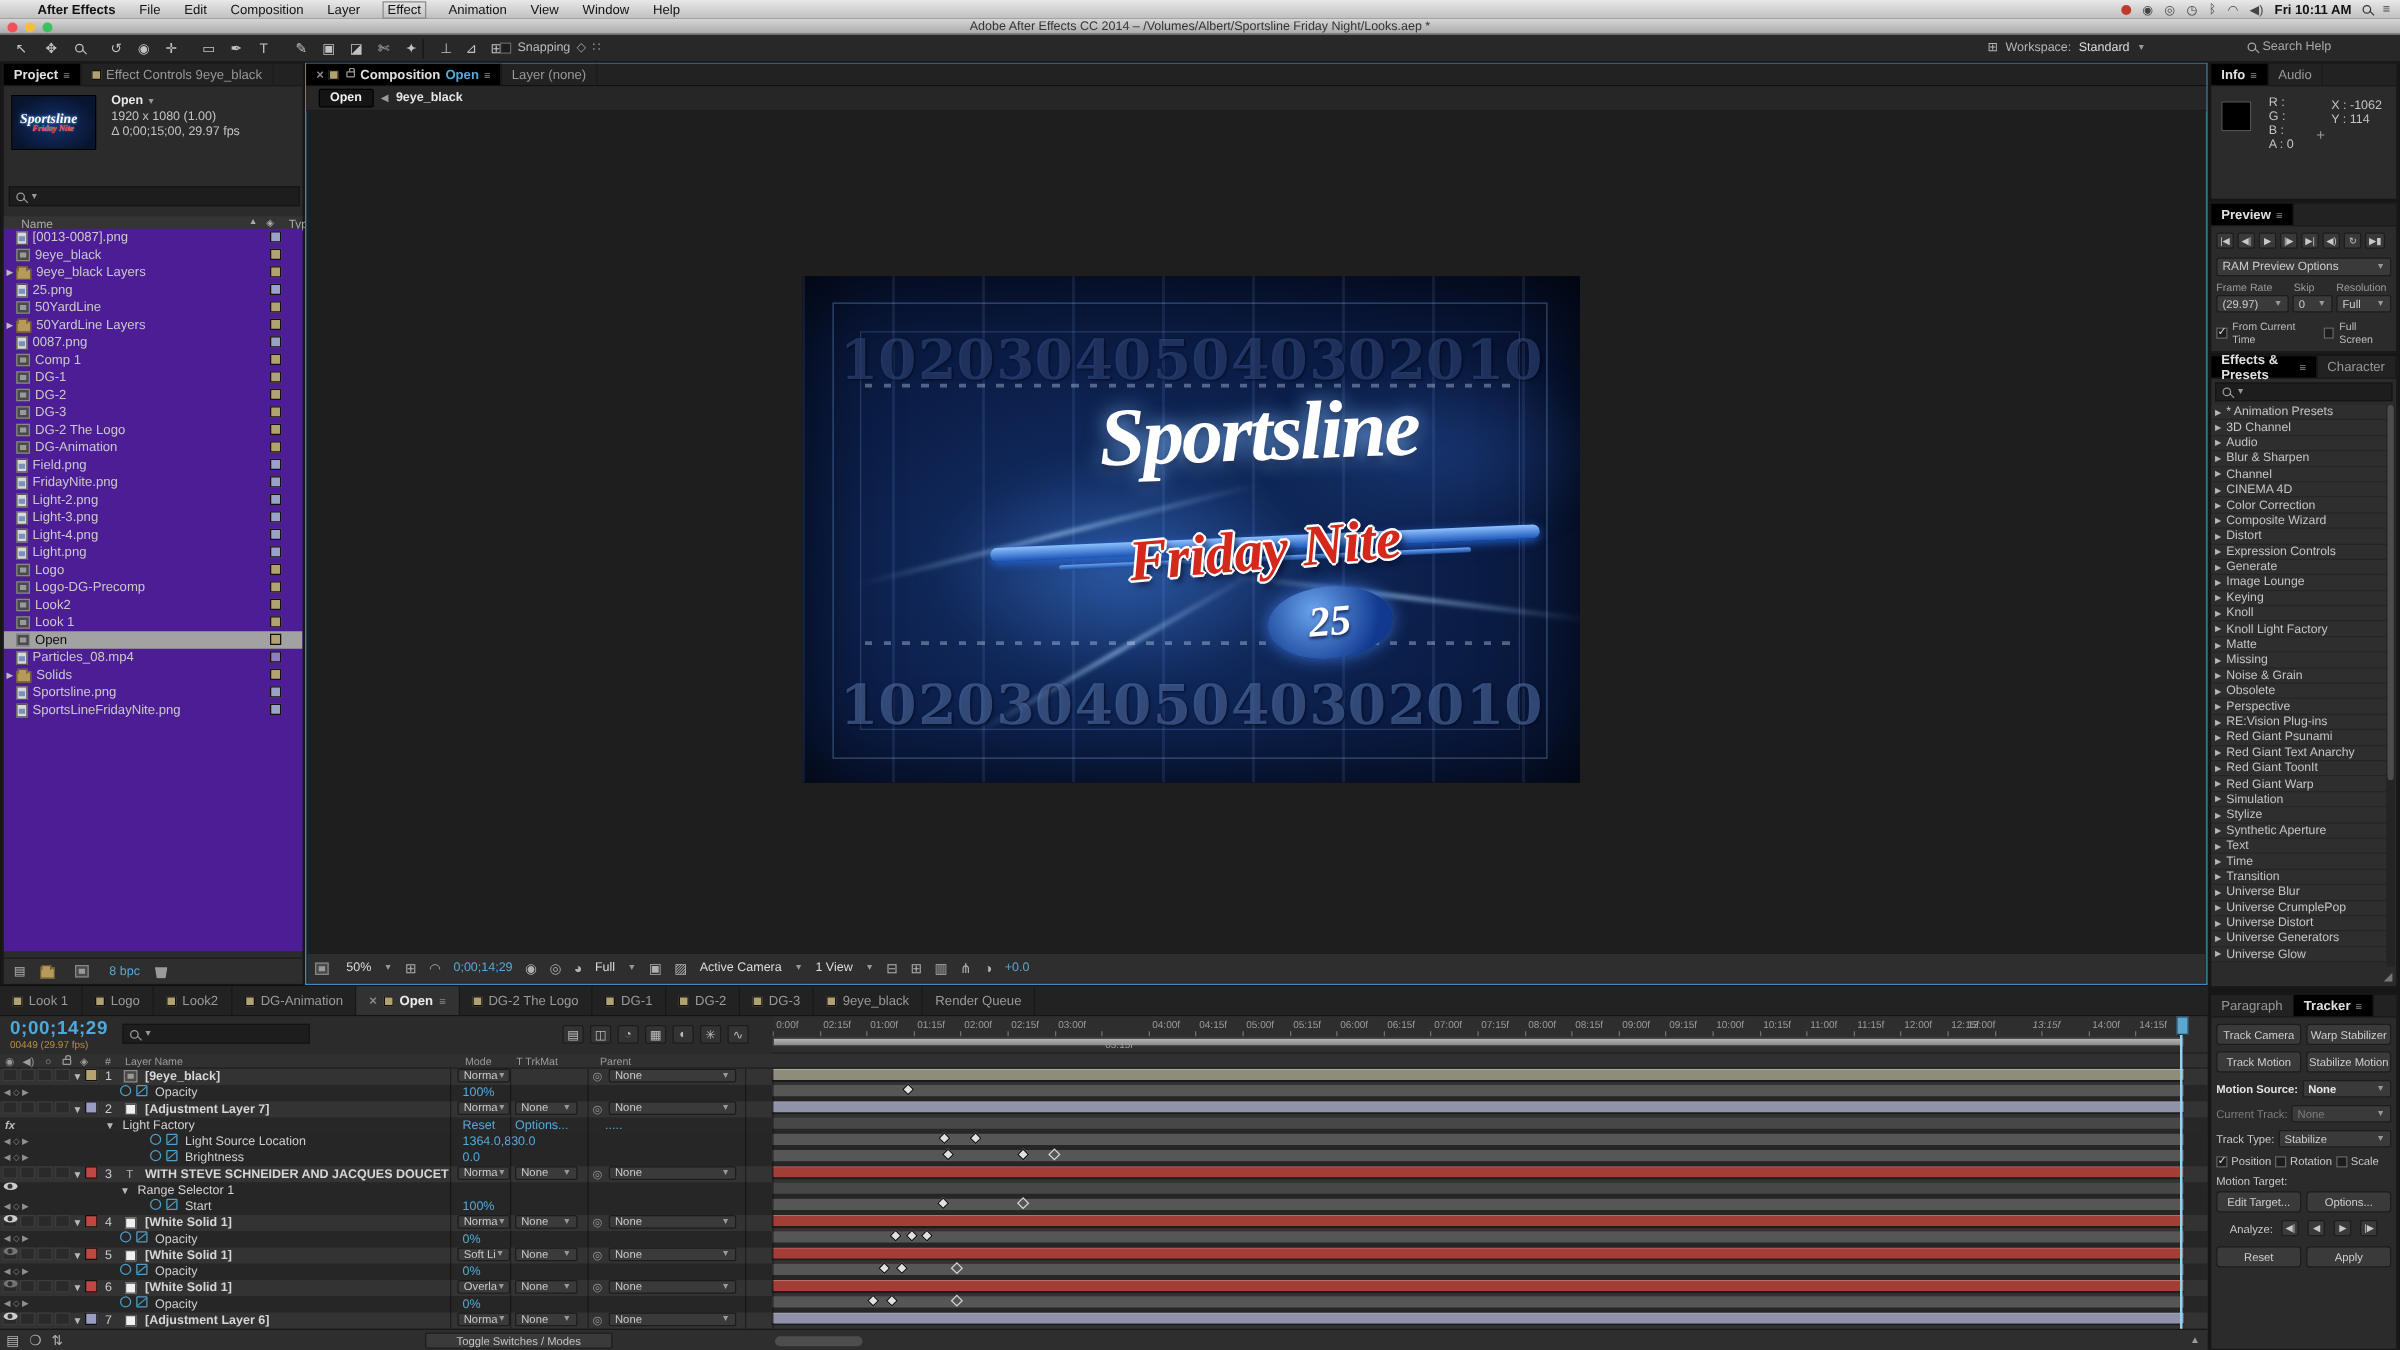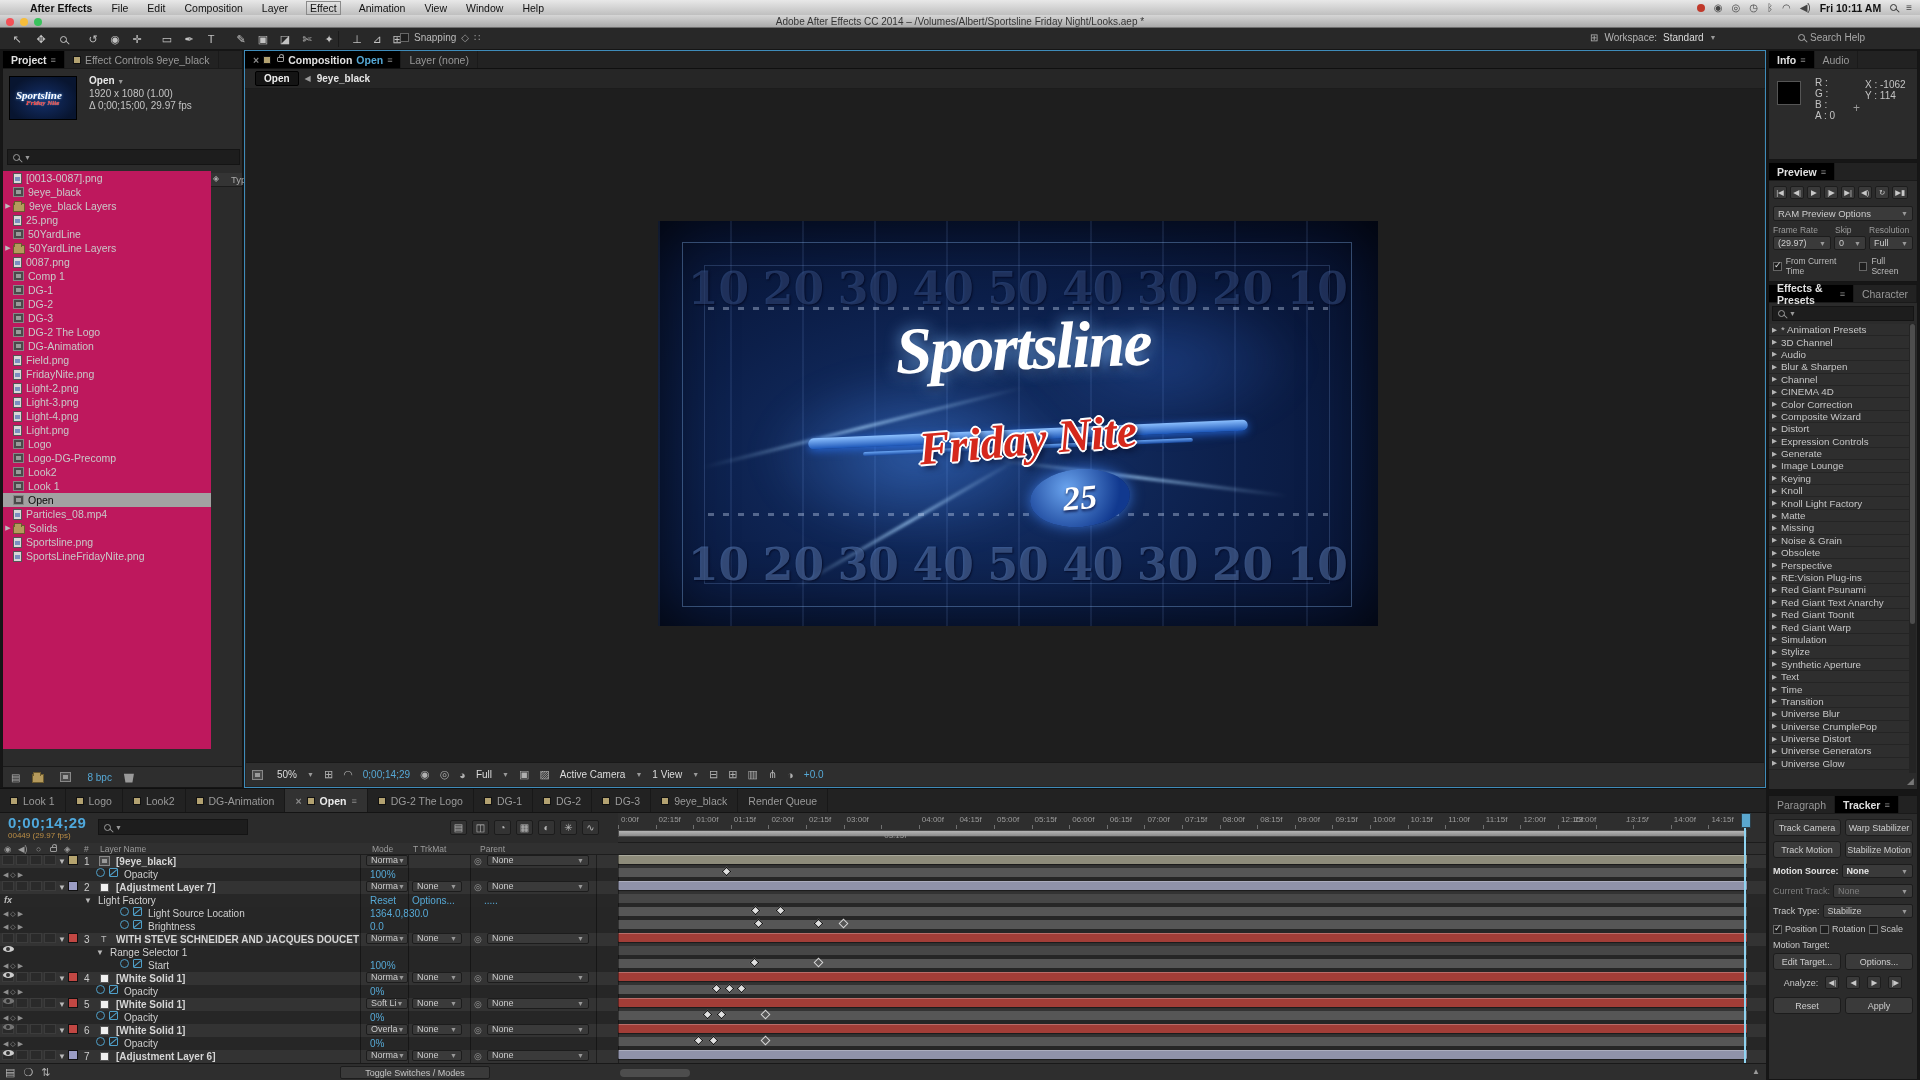--- a/index.html
+++ b/index.html
@@ -45,42 +45,42 @@
   
   #project{left:2px;top:50px;width:241px;height:738px}
   #proj-thumb{position:absolute;left:6px;top:25px;width:68px;height:44px;background:radial-gradient(ellipse at 50% 55%,#14306b,#081530 75%);border:1px solid #000;overflow:hidden}
   #proj-thumb .t1{position:absolute;left:6px;top:12px;font-family:"Liberation Serif",serif;font-style:italic;font-weight:bold;font-size:11px;color:#fff;text-shadow:0 0 3px #6af}
   #proj-thumb .t2{position:absolute;left:16px;top:22px;font-family:"Liberation Serif",serif;font-style:italic;font-weight:bold;font-size:7px;color:#e33;text-shadow:0 0 1px #fff}
   #proj-info{position:absolute;left:86px;top:24px;line-height:12px;color:#c4c4c4}
   #proj-info .nm{color:#e8e8e8;font-weight:bold}
   #proj-search{position:absolute;left:4px;top:98px;width:233px;height:16px}
   .srch{display:flex;align-items:center;gap:4px;padding:0 5px;color:#9a9a9a}
   #proj-head{position:absolute;left:0;top:122px;width:239px;height:14px;background:#343434;border-bottom:1px solid #1b1b1b;color:#aaa;font-size:9.5px}
-  #proj-list{position:absolute;left:0;top:120px;width:208px;height:578px;background:#be185d;overflow:hidden}
+  #proj-list{position:absolute;left:0;top:132px;width:239px;height:578px;background:#4c1d95;overflow:hidden}
   .prow{height:14px;display:flex;align-items:center;position:relative;color:#c9c9c9;font-size:10.5px;white-space:nowrap}
   .prow.sel{background:#a2a2a2;color:#0a0a0a}
   .prow .tw{width:10px;text-align:center;font-size:7px;color:#bbb;flex:none}
   .prow.sel .tw{color:#222}
   .prow .lchip{position:absolute;left:213px;top:2px;width:9px;height:9px;border:1px solid #111}
   .ic{flex:none;margin-right:4px;position:relative;display:inline-block}
   .ic-file{width:9px;height:11px;background:#d8d8d8;border:1px solid #555}
   .ic-file::after{content:"";position:absolute;left:1px;top:3px;width:5px;height:4px;background:#7a8fc0}
   .ic-comp{width:11px;height:10px;background:#4a4a4a;border:1px solid #888}
   .ic-comp::after{content:"";position:absolute;left:2px;top:2px;width:5px;height:4px;background:#9a9a9a}
   .ic-folder{width:12px;height:9px;background:#b59a5c;border:1px solid #6b5a2e;margin-top:2px}
   .ic-folder::before{content:"";position:absolute;left:0;top:-3px;width:6px;height:3px;background:#b59a5c;border:1px solid #6b5a2e;border-bottom:none}
   #proj-foot{position:absolute;left:0;bottom:0;width:239px;height:21px;background:#2e2e2e;border-top:1px solid #1a1a1a;display:flex;align-items:center;gap:12px;padding-left:8px;color:#b0b0b0}
   .trash{width:10px;height:11px;background:#9a9a9a;clip-path:polygon(0 20%,100% 20%,85% 100%,15% 100%);position:relative}
   
   #comp{left:244px;top:50px;width:1522px;height:738px;border:1px solid #3f8cba;background:#262626}
   #comp .ptabs{border-bottom:1px solid #101010}
   #crumb{height:20px;display:flex;align-items:center;gap:6px;padding-left:10px;background:#262626;border-bottom:1px solid #1c1c1c}
   #crumb .cur{background:#141414;border:1px solid #000;color:#f0f0f0;font-weight:bold;padding:1px 8px;border-radius:2px}
   #viewer{position:absolute;left:1px;top:38px;width:1518px;height:674px;background:#1e1e1e;overflow:hidden}
-  #stage{position:absolute;left:412px;top:132px;width:720px;height:405px;background:radial-gradient(ellipse at 42% 58%,#16346e 0%,#0c1f4a 48%,#060f2a 100%);box-shadow:inset 0 0 70px rgba(0,0,0,.8);overflow:hidden}
+  #stage{position:absolute;left:396px;top:132px;width:622px;height:405px;background:radial-gradient(ellipse at 42% 58%,#16346e 0%,#0c1f4a 48%,#060f2a 100%);box-shadow:inset 0 0 70px rgba(0,0,0,.8);overflow:hidden}
   #stage .yardlines{position:absolute;inset:0;background:repeating-linear-gradient(90deg,rgba(140,180,255,.10) 0 2px,transparent 2px 72px)}
   #stage .frame1{position:absolute;left:24px;right:26px;top:21px;bottom:19px;border:1px solid rgba(130,175,235,.38)}
   #stage .frame2{position:absolute;left:46px;right:48px;top:44px;bottom:42px;border:1px solid rgba(130,175,235,.22)}
   .hashrow{position:absolute;left:50px;right:50px;height:3px;background:repeating-linear-gradient(90deg,rgba(215,230,255,.35) 0 6px,transparent 6px 15px)}
   .glow{position:absolute;border-radius:50%;filter:blur(14px)}
   .streak{position:absolute;height:3px;filter:blur(1.5px);background:linear-gradient(90deg,transparent,rgba(170,215,255,.75),transparent)}
   .yards{position:absolute;left:30px;right:30px;display:flex;justify-content:space-between;font-family:"DejaVu Serif",serif;font-weight:bold;font-size:44px;color:rgba(95,140,215,.30);text-shadow:1px 1px 2px rgba(0,0,20,.6)}
   #logo-main{position:absolute;left:155px;top:88px;width:420px;text-align:center;font-family:"Liberation Serif",serif;font-style:italic;font-weight:bold;font-size:66px;color:#fff;letter-spacing:-2px;transform:rotate(-2deg);text-shadow:0 0 16px rgba(130,190,255,.9),0 3px 6px rgba(0,0,30,.8)}
   #swoosh{position:absolute;left:150px;top:208px;width:440px;height:11px;border-radius:6px;background:linear-gradient(#8cc0ff,#1c56b8);transform:rotate(-2.5deg);box-shadow:0 2px 8px rgba(40,110,230,.8)}
   #swoosh2{position:absolute;left:205px;top:224px;width:330px;height:4px;border-radius:3px;background:linear-gradient(#6aa6f5,#1b4ba0);transform:rotate(-2.5deg)}

